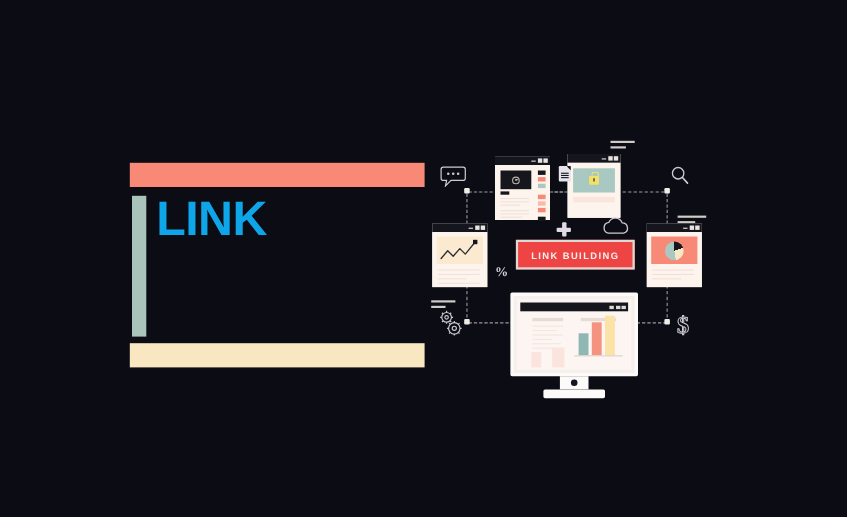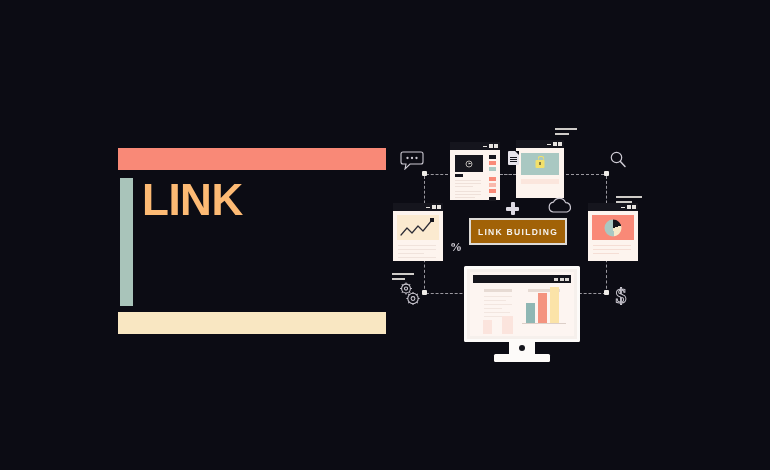--- a/index.html
+++ b/index.html
@@ -22,21 +22,21 @@
   .bar-bottom {
     position:absolute; left:0; bottom:0; width:268px; height:22px;
     background:#f9e7c2;
   }
   .bar-left {
     position:absolute; left:2px; top:30px; width:13px; height:128px;
     background:#a9c4ba;
   }
   .title-text {
     position:absolute; left:24px; top:27px; width:250px;
-    color:#fdba74;
+    color:#0ea5e9;
     font-family:"Liberation Sans", sans-serif;
     font-weight:bold;
     font-size:44px;
     line-height:49px;
     letter-spacing:-0.5px;
   }
   .title-text .ln { display:block; white-space:nowrap; }
 
   
   .illus { position:absolute; left:392px; top:118px; width:266px; height:246px; }
@@ -136,22 +136,22 @@
     position:absolute; left:50%; transform:translateX(-50%); bottom:0;
     width:56px; height:8px; background:#fdfbf9; border-radius:1.5px;
   }
   .monitor .dot {
     position:absolute; left:50%; transform:translateX(-50%); top:79px;
     width:6px; height:6px; border-radius:50%; background:#16161d;
   }
 
   
   .badge {
-    position:absolute; left:77px; top:100px; width:98px; height:27px;
-    border:2px solid #dddad6; background:#a16207;
+    position:absolute; left:77px; top:100px; width:108px; height:27px;
+    border:2px solid #dddad6; background:#ef4444;
     display:flex; align-items:center; justify-content:center;
   }
   .badge span {
     color:#f4f2ef; font-size:8.5px; font-weight:bold; letter-spacing:1.3px;
     font-family:"Liberation Sans", sans-serif;
   }
   .dh {
     position:absolute; height:0; border-top:1.4px dashed #9a989f;
   }
   .dv {

